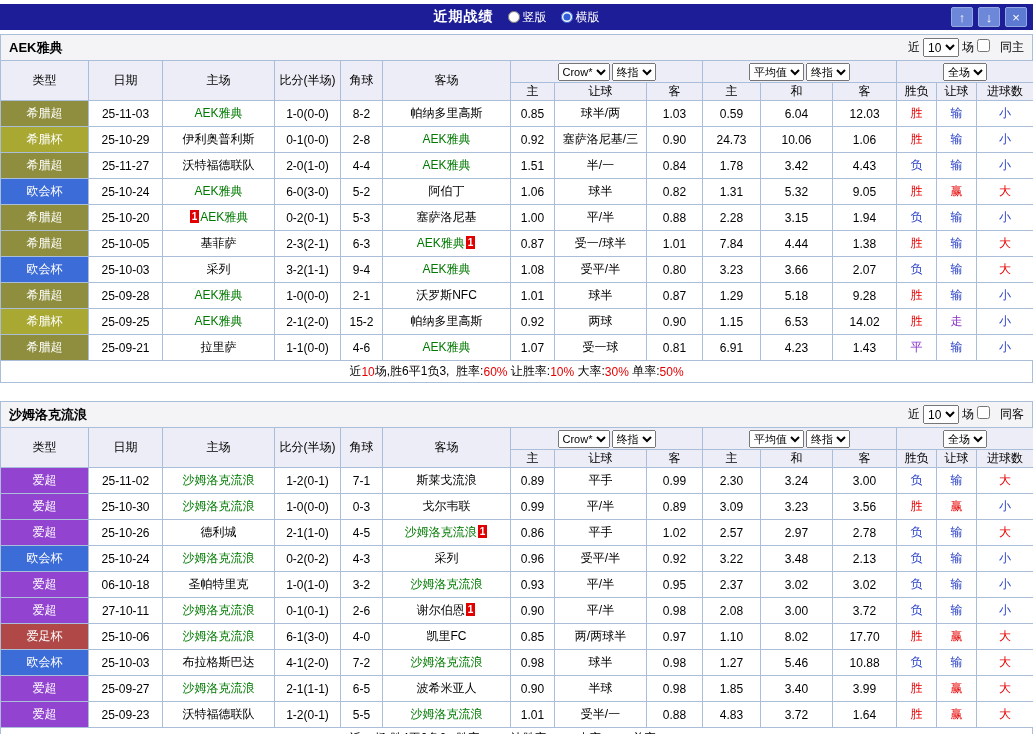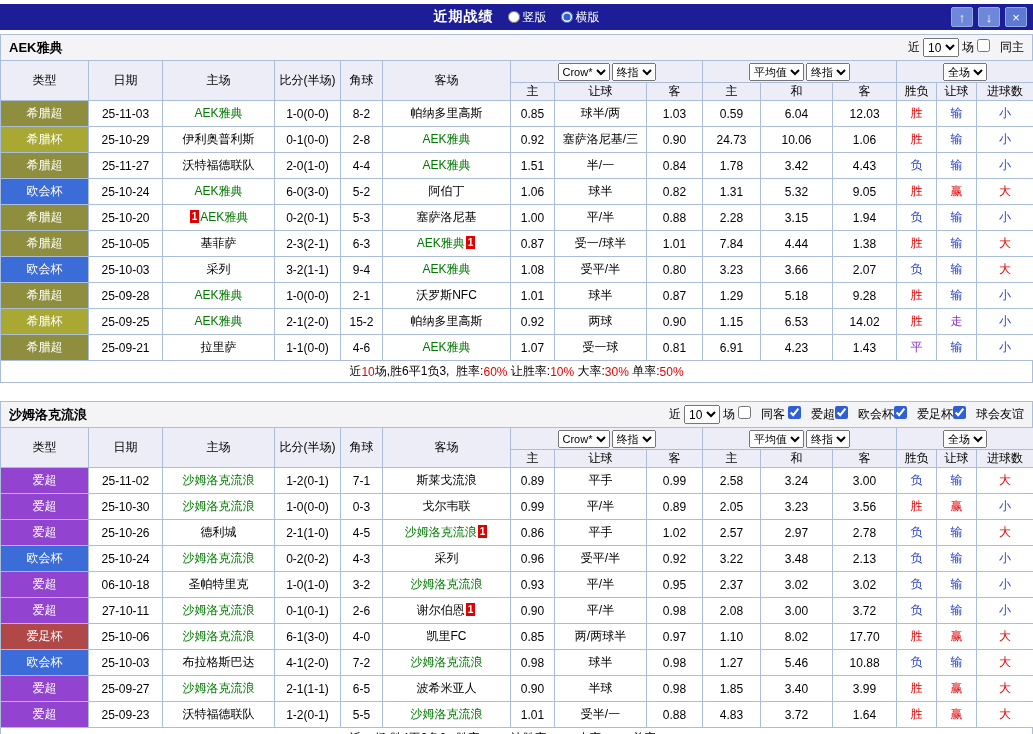--- a/index.html
+++ b/index.html
@@ -312,21 +312,20 @@
     <div class="sec-head">
       <b class="team">沙姆洛克流浪</b>
       <div class="filters">
         <span class="near">近</span>
         <select class="cnt"><option>10</option></select>
         <span class="games">场</span>
         <label class="same">
             <input type="checkbox" style="">
             <span>同客</span>
           </label>
-        <span class="league-filters"><label><input type="checkbox" checked="" style="">爱超</label><label><input type="checkbox" checked="" style="">欧会杯</label><label><input type="checkbox" checked="" style="">爱足杯</label><label><input type="checkbox" checked="" style="">球会友谊</label></span>
       </div>
     </div>
     <table>
       <colgroup>
         <col style="width:88px">
           <col style="width:74px">
           <col style="width:112px">
           <col style="width:66px">
           <col style="width:42px">
           <col style="width:128px">
@@ -374,38 +373,38 @@
           <tr>
             <td class="league" style="background: rgb(146, 68, 208);">爱超</td>
             <td>25-11-02</td>
             <td><span class="team-green">沙姆洛克流浪</span></td>
             <td>1-2(0-1)</td>
             <td>7-1</td>
             <td><span>斯莱戈流浪</span></td>
             <td>0.89</td>
             <td>平手</td>
             <td>0.99</td>
-            <td>2.58</td>
+            <td>2.30</td>
             <td>3.24</td>
             <td>3.00</td>
             <td style="color: rgb(40, 64, 200);">负</td>
             <td style="color: rgb(40, 64, 200);">输</td>
             <td style="color: rgb(230, 0, 0);">大</td>
           </tr>
           <tr>
             <td class="league" style="background: rgb(146, 68, 208);">爱超</td>
             <td>25-10-30</td>
             <td><span class="team-green">沙姆洛克流浪</span></td>
             <td>1-0(0-0)</td>
             <td>0-3</td>
             <td><span>戈尔韦联</span></td>
             <td>0.99</td>
             <td>平/半</td>
             <td>0.89</td>
-            <td>2.05</td>
+            <td>3.09</td>
             <td>3.23</td>
             <td>3.56</td>
             <td style="color: rgb(230, 0, 0);">胜</td>
             <td style="color: rgb(230, 0, 0);">赢</td>
             <td style="color: rgb(40, 64, 200);">小</td>
           </tr>
           <tr>
             <td class="league" style="background: rgb(146, 68, 208);">爱超</td>
             <td>25-10-26</td>
             <td><span>德利城</span></td>

